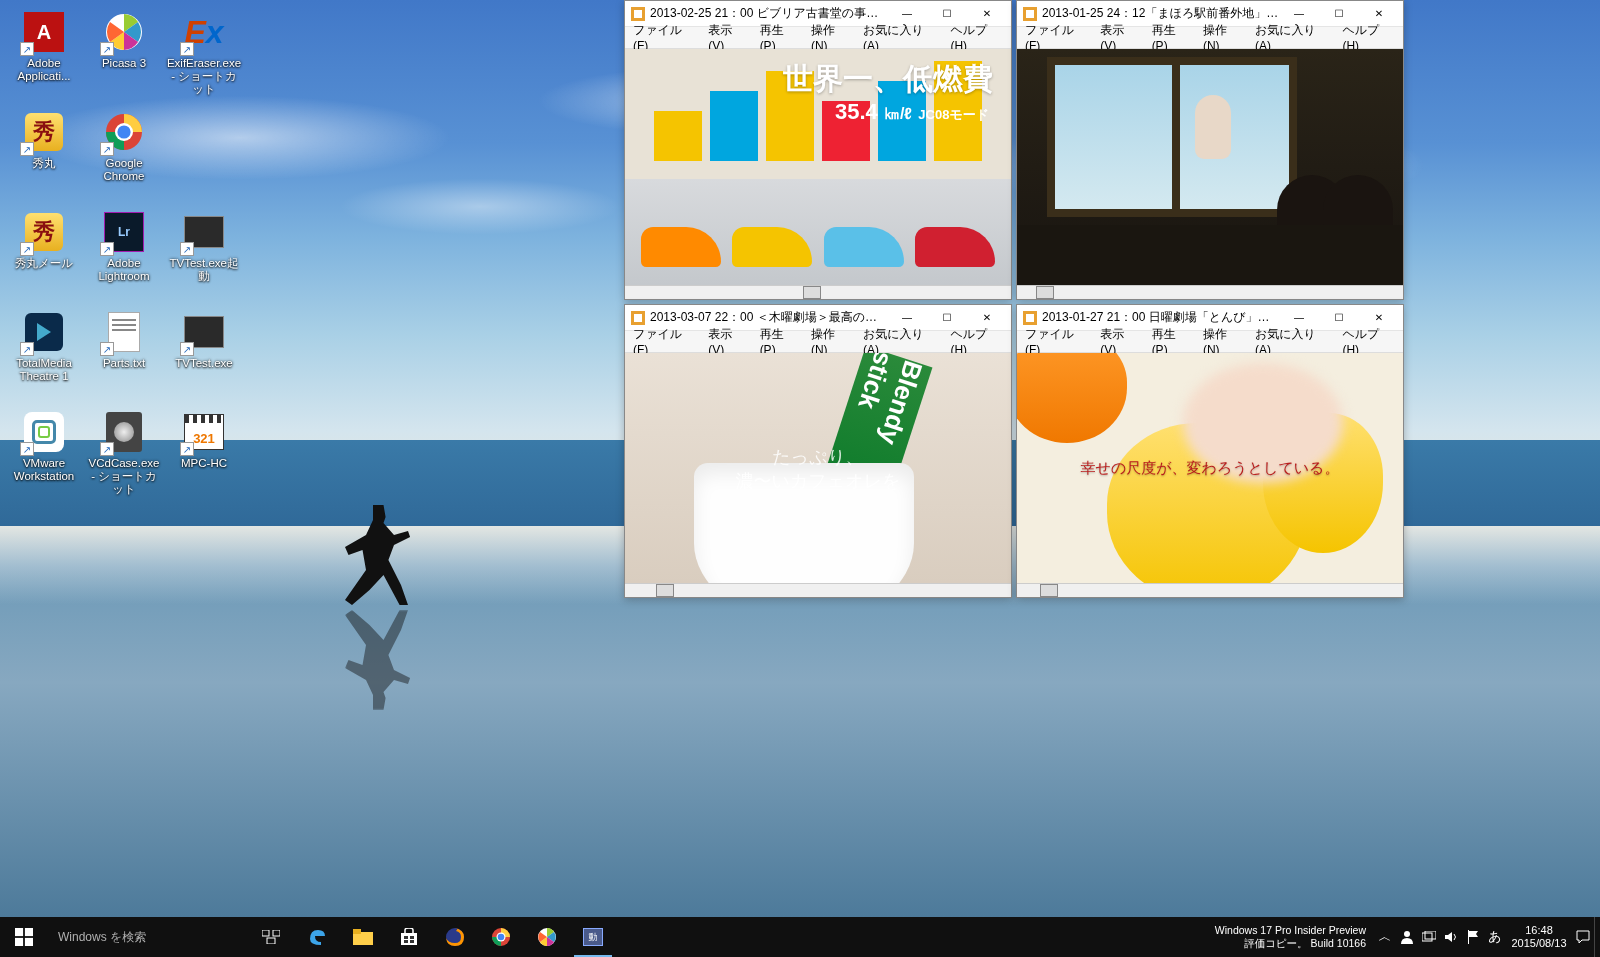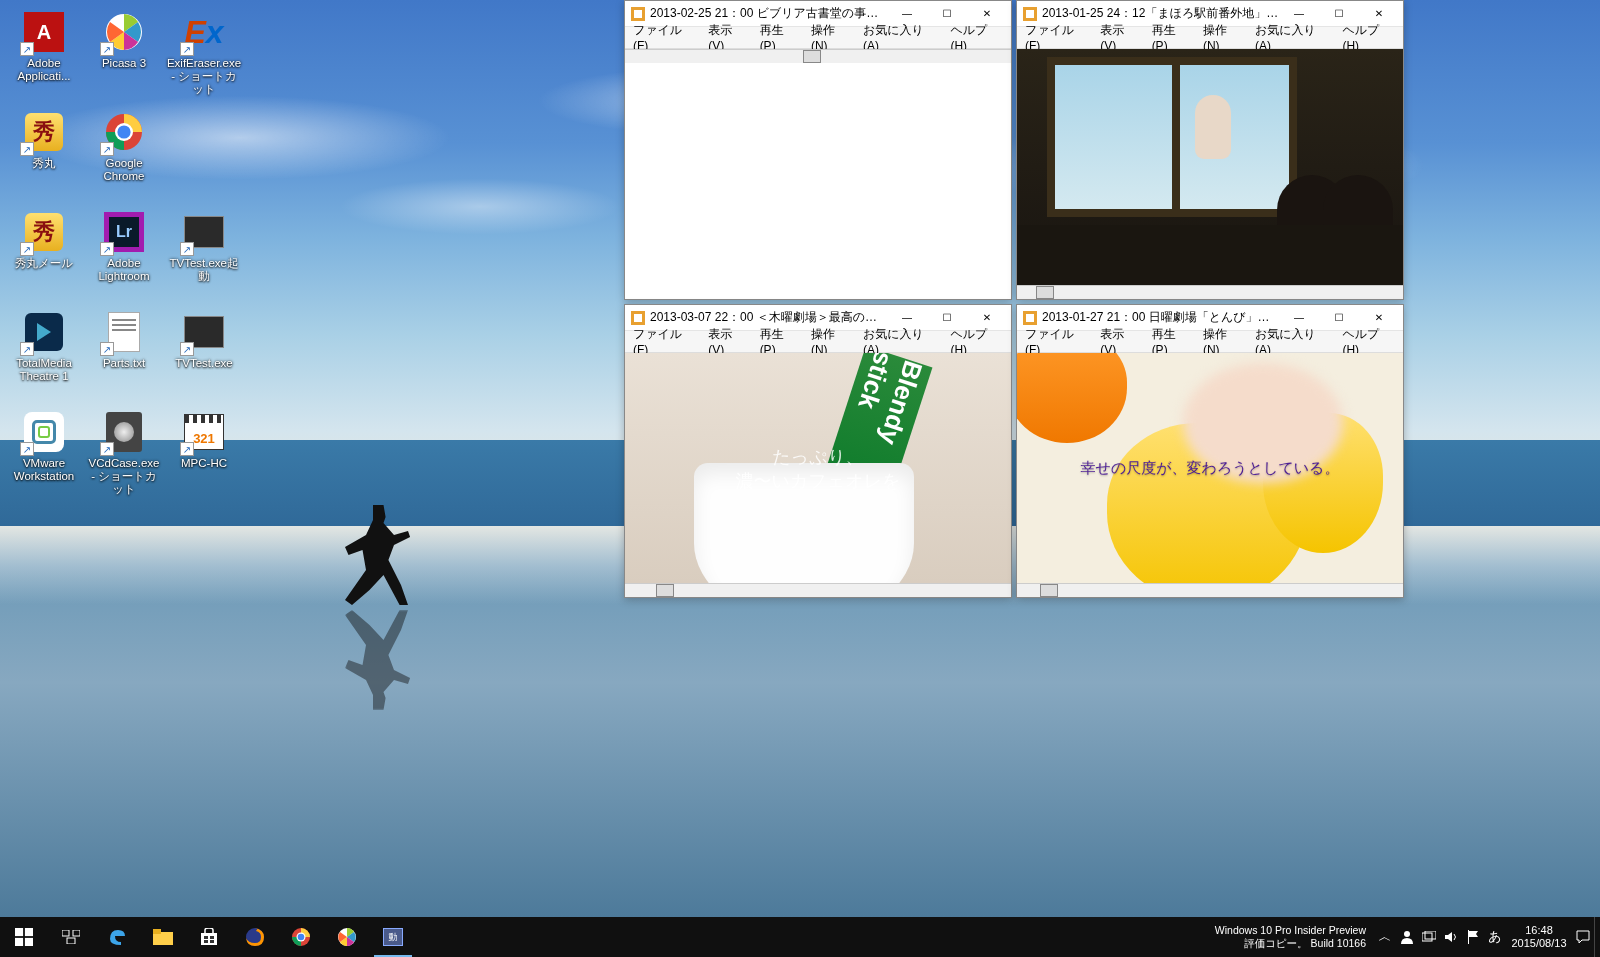--- a/index.html
+++ b/index.html
@@ -89,21 +89,21 @@
 .classroom .jumper{position:absolute;top:30px;left:140px;width:36px;height:64px;background:#e8d8c8;border-radius:20px 20px 10px 10px;}
 .classroom .desk{position:absolute;bottom:0;left:0;right:0;height:60px;background:#1a1610;}
 .classroom .head{position:absolute;bottom:40px;width:70px;height:70px;background:#1a1410;border-radius:50% 50% 30% 30%;}
 
 .peppers{position:absolute;inset:0;background:#f4eedf;}
 .peppers .pep{position:absolute;border-radius:45% 45% 50% 50%;}
 .peppers .y1{background:linear-gradient(#ffe070,#f5c400);width:200px;height:180px;bottom:-20px;left:90px;}
 .peppers .y2{background:linear-gradient(#ffe070,#f5c400);width:120px;height:140px;bottom:30px;right:20px;}
 .peppers .o1{background:linear-gradient(#ff9a2a,#f07800);width:120px;height:110px;top:-20px;left:-10px;}
 .peppers .hand{position:absolute;top:10px;right:60px;width:160px;height:120px;background:#f5dccb;border-radius:50%;filter:blur(6px);}
-.peppers .cap{position:absolute;top:46%;left:50%;transform:translateX(-50%);color:#4c1d95;font-size:15px;text-shadow:0 1px 2px rgba(0,0,0,.3);white-space:nowrap;}
+.peppers .cap{position:absolute;top:46%;left:50%;transform:translateX(-50%);color:#b91c1c;font-size:15px;text-shadow:0 1px 2px rgba(0,0,0,.3);white-space:nowrap;}
 
 
 .taskbar { position:absolute; bottom:0; left:0; right:0; height:40px; background:#101010; display:flex; align-items:center; color:#fff; font-size:12px;}
 .taskbar .start { width:48px; height:40px; display:flex; align-items:center; justify-content:center; cursor:pointer;}
 .taskbar .start svg { width:18px; height:18px; }
 .taskbar .search { width:200px; height:40px; display:flex; align-items:center; color:#b0b0b0; padding-left:10px; cursor:text;}
 .taskbar .tbtn { width:46px; height:40px; display:flex; align-items:center; justify-content:center; cursor:pointer; position:relative;}
 .taskbar .tbtn.active::after{content:"";position:absolute;bottom:0;left:4px;right:4px;height:2px;background:#76b9ed;}
 .taskbar .tray { margin-left:auto; display:flex; align-items:center; padding-right:0; }
 .taskbar .tray .notice { font-size:10.5px; text-align:right; padding:2px 8px; line-height:1.2; color:#fff;}
@@ -178,21 +178,21 @@
     <div class="icon-row">
       <div class="icon-cell">
         <div class="icon-img">
           <div style="width:38px;height:38px;background:linear-gradient(#ffe070,#e8b020);border-radius:6px;display:flex;align-items:center;justify-content:center;font-size:22px;color:#8a1010;font-weight:bold">秀</div>
           <div class="shortcut-arrow">↗</div>
         </div>
         <div class="icon-label">秀丸メール</div>
       </div>
       <div class="icon-cell">
         <div class="icon-img">
-          <div style="width:40px;height:40px;background:#0a1a2a;border:5px solid #a21caf;display:flex;align-items:center;justify-content:center;color:#9cf;font-weight:bold;font-size:16px">Lr</div>
+          <div style="width:40px;height:40px;background:#0a1a2a;border:1px solid #a21caf;display:flex;align-items:center;justify-content:center;color:#9cf;font-weight:bold;font-size:12px">Lr</div>
           <div class="shortcut-arrow">↗</div>
         </div>
         <div class="icon-label">Adobe Lightroom</div>
       </div>
       <div class="icon-cell">
         <div class="icon-img">
           <div style="width:40px;height:32px;background:#2a2a2a;border:1px solid #888"></div>
           <div class="shortcut-arrow">↗</div>
         </div>
         <div class="icon-label">TVTest.exe起動</div>
@@ -272,20 +272,40 @@
     </div>
   </div>
   <div class="menubar">
     <span>ファイル(F)</span>
     <span>表示(V)</span>
     <span>再生(P)</span>
     <span>操作(N)</span>
     <span>お気に入り(A)</span>
     <span>ヘルプ(H)</span>
   </div>
+  <div class="video-area">
+    <div class="ad-car">
+      <div class="barrow">
+        <div class="bar" style="height:50px"></div>
+          <div class="bar b" style="height:70px"></div>
+        <div class="bar" style="height:90px"></div>
+          <div class="bar r" style="height:60px"></div>
+        <div class="bar b" style="height:80px"></div>
+          <div class="bar" style="height:100px"></div>
+      </div>
+      <div class="head">世界一、低燃費</div>
+      <div class="sub"><span>35.4</span> <span style="font-size:16px">㎞/ℓ</span> <span style="font-size:13px">JC08モード</span></div>
+      <div class="cars">
+        <div class="car" style="background:#ff8a00"></div>
+          <div class="car" style="background:#f5c400"></div>
+        <div class="car" style="background:#5ac0e8"></div>
+          <div class="car" style="background:#d02030"></div>
+      </div>
+    </div>
+  </div>
   <div class="trackbar">
       <div class="thumb"></div>
     </div>
 </div>
 
 <div class="vwindow" style="left:1016px; top:0; width:388px; height:300px;">
   <div class="titlebar">
     <div class="tb-icon"></div>
     <div class="title-text">2013-01-25 24：12「まほろ駅前番外地」第３話　ドラマ２４第３...</div>
     <div class="winbtns">
@@ -382,20 +402,21 @@
 
 <div class="taskbar">
   <div class="start">
     <svg viewBox="0 0 20 20">
         <rect x="0" y="0" width="9" height="9" fill="#fff"></rect>
         <rect x="11" y="0" width="9" height="9" fill="#fff"></rect>
         <rect x="0" y="11" width="9" height="9" fill="#fff"></rect>
         <rect x="11" y="11" width="9" height="9" fill="#fff"></rect>
       </svg>
   </div>
+  <div class="search">Windows を検索</div>
   <div class="tbtn">
       <svg width="18" height="14" viewBox="0 0 18 14">
         <rect x="0" y="0" width="7" height="6" fill="none" stroke="#fff"></rect>
         <rect x="11" y="0" width="7" height="6" fill="none" stroke="#fff"></rect>
         <rect x="5" y="8" width="8" height="6" fill="none" stroke="#fff"></rect>
       </svg>
     </div>
   <div class="tbtn">
       <svg width="20" height="20" viewBox="0 0 20 20">
         <path d="M3 12 Q3 3 11 3 Q18 3 18 9 L8 9 Q8 15 14 15 L14 18 Q3 18 3 12" fill="#3ca4e8"></path>
@@ -441,21 +462,21 @@
         <path d="M10 10 L10 19 A9 9 0 0 1 3 15 Z" fill="#fc3"></path>
         <path d="M10 10 L3 15 A9 9 0 0 1 3 5 Z" fill="#f63"></path>
       </svg>
     </div>
   <div class="tbtn active">
       <div style="width:20px;height:18px;background:#4a5a8a;border:1px solid #8af;display:flex;align-items:center;justify-content:center;font-size:9px;color:#fff">動</div>
     </div>
 
   <div class="tray">
     <div class="notice">
-      <div>Windows 10 Pro Insider Preview</div>
+      <div>Windows 17 Pro Insider Preview</div>
       <div>評価コピー。 Build 10166</div>
     </div>
     <div class="ic">︿</div>
     <div class="ic">
         <svg width="14" height="14" viewBox="0 0 14 14">
           <circle cx="7" cy="4" r="3" fill="#fff"></circle>
           <path d="M1 14 Q1 8 7 8 Q13 8 13 14 Z" fill="#fff"></path>
         </svg>
       </div>
     <div class="ic">

